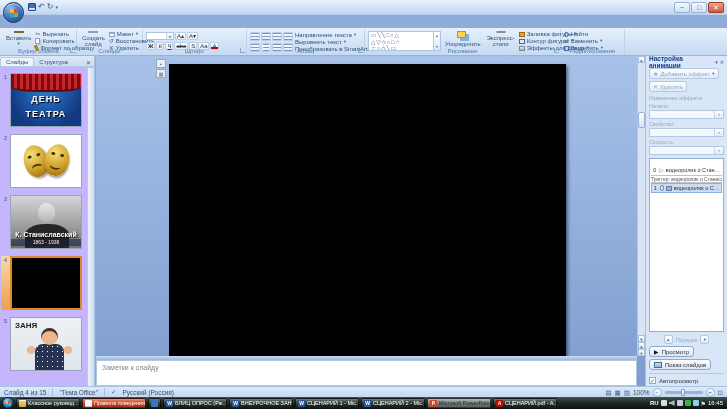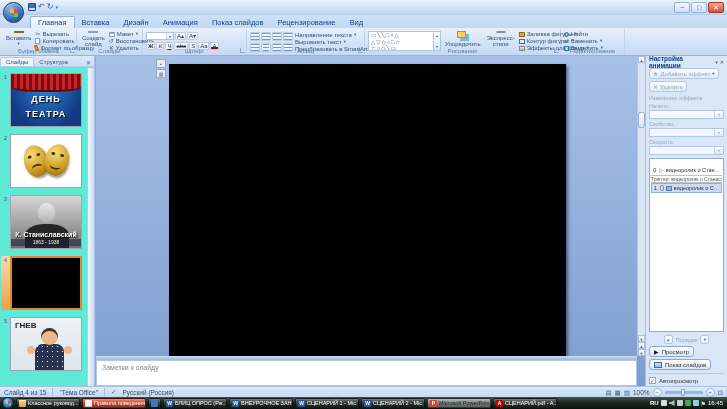--- a/index.html
+++ b/index.html
@@ -86,21 +86,21 @@
     border:1px solid #88909c;border-radius:2px;}
   .si-fill{width:6px;height:5px;background:#e8a33d;border:1px solid #9a6a10;}
   .si-outline{width:6px;height:5px;border:1px solid #3a6ea5;background:#dcebfa;}
   .si-effects{width:6px;height:5px;background:linear-gradient(#eee,#aaa);border:1px solid #888;}
   .si-find{width:5px;height:5px;border:1px solid #3a6ea5;border-radius:50%;}
   .si-select{width:5px;height:5px;border:1px dashed #3a6ea5;}
 
   
   .main{position:absolute;top:56px;left:0;right:0;bottom:23px;}
 
-  .left-panel{position:absolute;left:0;top:0;bottom:0;width:95px;background:#5eead4;
+  .left-panel{position:absolute;left:0;top:0;bottom:0;width:95px;background:#c4b5fd;
     border-right:1px solid #a8c0e0;}
   .panel-tabs{height:11px;display:flex;align-items:flex-end;background:linear-gradient(#dce8f7,#cbddf2);
     border-bottom:1px solid #b5cae6;font-size:6px;color:#2e4f7c;}
   .ptab{padding:1px 5px;white-space:nowrap;}
   .ptab.active{background:#eef4fc;border:1px solid #b5cae6;border-bottom:none;border-radius:2px 2px 0 0;}
   .ptab-close{margin-left:auto;padding:0 3px;font-size:6px;color:#44618c;}
   .thumbs{position:absolute;top:12px;bottom:0;left:0;right:7px;overflow:hidden;padding:5px 0 0 1px;}
   .thumb-row{display:flex;margin-bottom:7px;}
   .thumb-num{width:9px;font-size:6px;color:#44618c;text-align:center;padding-top:1px;}
   .thumb{width:72px;height:54px;background:#fff;border:1px solid #98a5b6;position:relative;overflow:hidden;}
@@ -263,29 +263,20 @@
     <div class="win-controls">
       <div class="win-btn">−</div>
       <div class="win-btn">□</div>
       <div class="win-btn close">✕</div>
     </div>
   </div>
   <div class="orb">
       <div class="orb-flag"></div>
     </div>
 
-  <div class="tabs-row">
-    <div class="rtab active">Главная</div>
-    <div class="rtab">Вставка</div>
-    <div class="rtab">Дизайн</div>
-    <div class="rtab">Анимация</div>
-    <div class="rtab">Показ слайдов</div>
-    <div class="rtab">Рецензирование</div>
-    <div class="rtab">Вид</div>
-  </div>
 
   <div class="ribbon">
 
     <div class="rgroup" style="width:76px">
       <div class="bigbtn">
         <span class="bicon icon-paste"></span>
         <span>Вставить</span>
         <span class="caret">▾</span>
       </div>
       <div class="smallcol">
@@ -504,21 +495,21 @@
 
         <div class="thumb-row selected">
           <div class="thumb-num">4</div>
           <div class="thumb" style="background:#000"></div>
         </div>
 
         <div class="thumb-row">
           <div class="thumb-num">5</div>
           <div class="thumb">
             <div class="t-anger"></div>
-            <div class="t-anger-word">ГНЕВ</div>
+            <div class="t-anger-word">ЗАНЯ</div>
             <div class="t-kid-body"></div>
             <div class="t-kid-head"></div>
             <div class="t-fist" style="left:16px"></div>
             <div class="t-fist" style="left:53px"></div>
           </div>
         </div>
 
       </div>
       <div class="panel-scroll"></div>
     </div>

